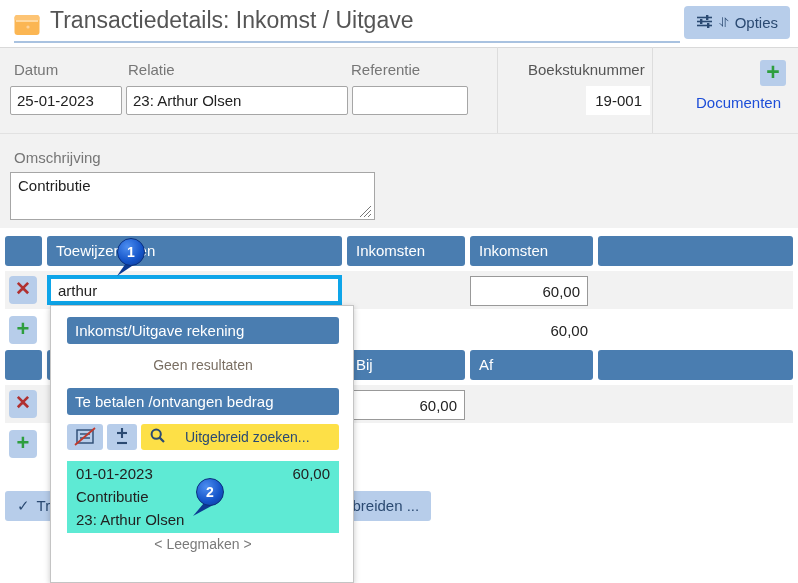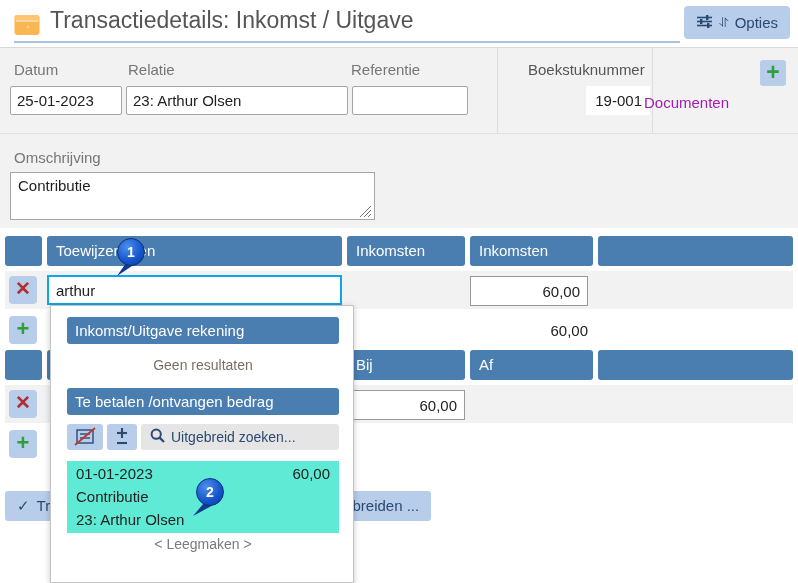--- a/index.html
+++ b/index.html
@@ -108,21 +108,21 @@
     font-size:19px; font-weight:bold; cursor:pointer;
   }
   .iconbtn.x { color:#b03030; }
   .iconbtn.plus { color:#2e9e3e; font-size:22px; }
   .cellinput {
     position:absolute; background:#fff; border:1px solid #999;
     height:30px; line-height:28px; font-size:15px; color:#222;
     padding:0 7px; font-family:"Liberation Sans", sans-serif;
   }
   .cellinput.num { text-align:right; }
-  .cellinput.focus { border:2px solid #0ea5e9; }
+  .cellinput.focus { border:4px solid #0ea5e9; }
   .total-val {
     position:absolute; font-size:15px; color:#222; text-align:right;
   }
 
   
   .dropdown {
     position:absolute; left:50px; top:305px; width:304px; height:278px;
     background:#ffffff; border:1px solid #c4c4c4;
     box-shadow:0 2px 6px rgba(0,0,0,.22);
     z-index:50;
@@ -135,23 +135,23 @@
   }
   .dd-empty {
     position:absolute; left:16px; width:272px;
     text-align:center; font-size:14px; color:#7a6f63;
   }
   .dd-toolbtn {
     position:absolute; background:#b7cdea; border-radius:3px;
     height:26px; cursor:pointer;
   }
   .dd-searchbtn {
-    position:absolute; background:#e5e5e5; border-radius:3px;
+    position:absolute; background:#fde047; border-radius:3px;
     height:26px; color:#2b4a72; font-size:14px;
-    display:flex; align-items:center; gap:6px; padding-left:9px;
+    display:flex; align-items:center; gap:20px; padding-left:9px;
     cursor:pointer; white-space:nowrap;
   }
   .dd-result {
     position:absolute; left:16px; top:155px; width:272px; height:72px;
     background:#5eead4; cursor:pointer;
   }
   .dd-res-line { position:absolute; font-size:15px; color:#222; white-space:nowrap; }
   .dd-clear {
     position:absolute; left:16px; top:230px; width:272px;
     text-align:center; font-size:14px; color:#7a7a7a; cursor:pointer;
@@ -219,21 +219,21 @@
 
 <div class="fld-label" style="left:128px; top:61px;">Relatie</div>
 <input class="fld-input" style="left: 126px; top: 86px; width: 222px;" value="23: Arthur Olsen">
 
 <div class="fld-label" style="left:351px; top:61px;">Referentie</div>
 <input class="fld-input" style="left: 352px; top: 86px; width: 116px;" value="">
 
 <div class="fld-label" style="left:528px; top:61px; color:#555;">Boekstuknummer</div>
 <div class="boekstuk-val" style="left:586px; top:86px; width:64px;">19-001</div>
 
-<div class="fld-label" style="left:644px; top:61px; color:#a21caf;margin-top:33px;">Documenten</div>
+<div class="fld-label" style="left:696px; top:61px; color:#1d4ed8;margin-top:33px;">Documenten</div>
 <div class="doc-plus" style="left:760px; top:60px;">+</div>
 
 <div class="omschr-band"></div>
 <div class="omschr-label">Omschrijving</div>
 <textarea class="omschr-box" style="">Contributie</textarea>
 <div class="resize-grip">
   <svg width="15" height="15" viewBox="0 0 15 15">
     <g stroke="#777" stroke-width="1">
       <line x1="14" y1="3" x2="3" y2="14"></line>
       <line x1="14" y1="7" x2="7" y2="14"></line>

